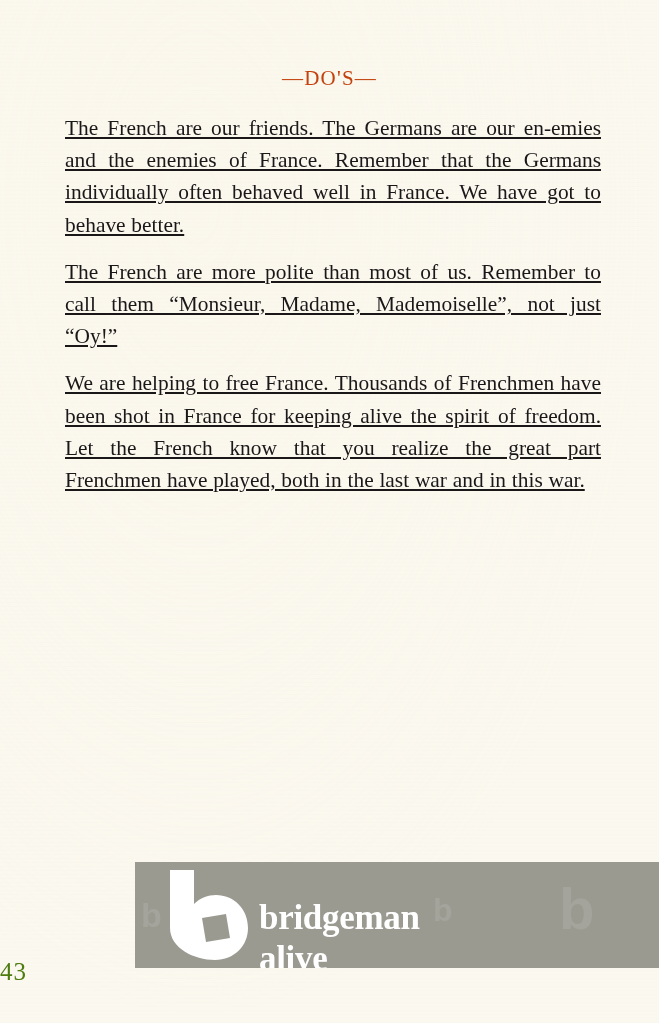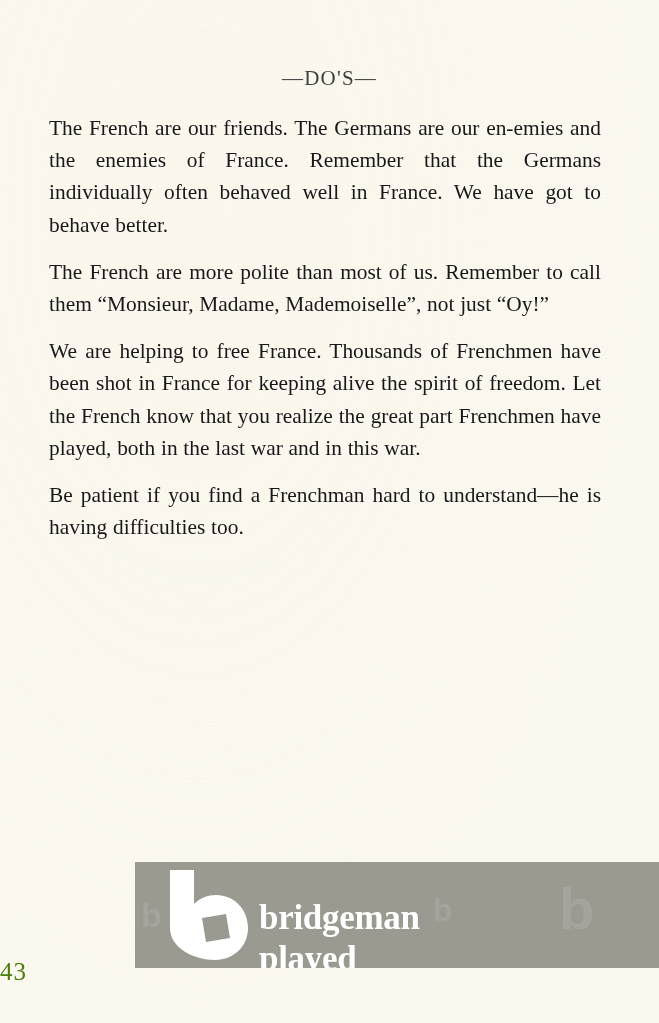--- a/index.html
+++ b/index.html
@@ -38,42 +38,43 @@
 
   
   .running-head {
     position: absolute;
     left: 0;
     right: 0;
     top: 66px;
     text-align: center;
     font-size: 21px;
     letter-spacing: 1.2px;
-    color: #404040;
+    color: #c2410c;
     font-family: "Liberation Serif", "DejaVu Serif", serif;
   }
 
   
   .textblock {
     position: absolute;
     left: 49px;
     top: 112px;
     width: 552px;
   }
 
   .para {
     text-align: justify;
     text-align-last: left;
     font-size: 21.4px;
     line-height: 32.2px;
-    margin: 0 0 15px 0;
+    margin: 0 0 15px 16px;
     color: #1a1719;
     -webkit-font-smoothing: antialiased;
     hyphens: manual;
     word-spacing: 0.02em;
+    text-decoration: underline;
   }
   .para:last-child { margin-bottom: 0; }
 
   
   .folio {
     position: absolute;
     left: 0;
     right: 0;
     top: 958px;
     text-align: left;
@@ -134,38 +135,37 @@
 <div class="paper-grain"></div>
 
 <div class="page">
 
   <div class="running-head">—DO'S—</div>
 
   <div class="textblock">
     <p class="para">The French are our friends. The Germans are our en-emies and the enemies of France. Remember that the Germans individually often behaved well in France. We have got to behave better.</p>
     <p class="para">The French are more polite than most of us. Remember to call them “Monsieur, Madame, Mademoiselle”, not just “Oy!”</p>
     <p class="para">We are helping to free France. Thousands of Frenchmen have been shot in France for keeping alive the spirit of freedom. Let the French know that you realize the great part Frenchmen have played, both in the last war and in this war.</p>
-    <p class="para">Be patient if you find a Frenchman hard to understand—he is having difficulties too.</p>
   </div>
 
   <div class="folio">43</div>
 
   <div class="watermark">
 
     <span class="wm-ghost g1">b</span>
     <span class="wm-ghost g2">b</span>
     <span class="wm-ghost g3">b</span>
 
     <div class="wm-logo">
       <svg width="82" height="90" viewBox="0 0 82 90" xmlns="http://www.w3.org/2000/svg">
         <path d="M2 0 H26 V34 C32 28 40 25 48 25 C66 25 80 39 80 58 C80 76 66 90 47 90 C26 90 2 78 2 58 Z" fill="#ffffff"></path>
         <path d="M34 48 L58 44 L62 68 L38 72 Z" fill="#9b9a91"></path>
       </svg>
     </div>
 
     <div class="wm-wordmark">
       <div>bridgeman</div>
-      <div>played</div>
+      <div>alive</div>
     </div>
 
   </div>
 
 </div>
 
 </body></html>

